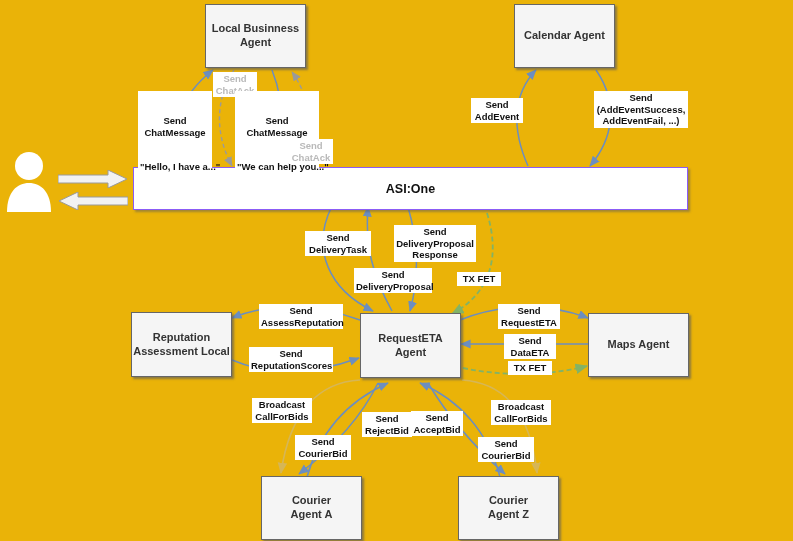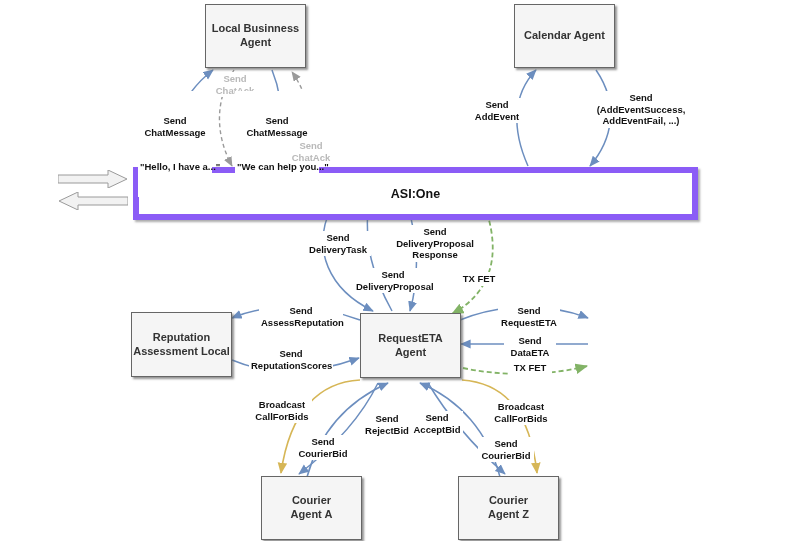--- a/index.html
+++ b/index.html
@@ -1,23 +1,23 @@
 <!DOCTYPE html>
 <html><head>
 <meta charset="utf-8">
 <style>
   html,body{margin:0;padding:0;background:#000;}
-  #canvas{position:relative;width:793px;height:541px;background:#ffffff;overflow:hidden;
+  #canvas{position:relative;width:793px;height:541px;background:#eab308;overflow:hidden;
           font-family:"Liberation Sans","DejaVu Sans",sans-serif;}
   svg.wires{position:absolute;left:0;top:0;width:793px;height:541px;pointer-events:none;}
   .node{position:absolute;background:#f5f5f5;border:1px solid #666;
         box-shadow:2px 2px 2px rgba(90,90,90,.65);
         display:flex;align-items:center;justify-content:center;text-align:center;
         color:#333;font-weight:bold;font-size:11px;line-height:1.25;z-index:3;}
-  .bar{position:absolute;background:#fff;border:6px solid #8b5cf6;
+  .bar{position:absolute;background:#fff;border:1px solid #8b5cf6;
        box-shadow:2px 2px 2px rgba(90,90,90,.5);
        display:flex;align-items:center;justify-content:center;
        color:#111;font-weight:bold;font-size:12.5px;z-index:3;}
   .lbl{position:absolute;background:#fff;color:#111;font-size:9.5px;line-height:1.22;
        text-align:center;padding:1px 2px;white-space:pre;z-index:5;font-weight:bold;}
   .lbl.faded{background:#fff;color:#b9b9b9;font-weight:bold;}
   .person{position:absolute;z-index:3;}
   .blockarr{position:absolute;z-index:3;}
 </style>
 </head>
@@ -117,20 +117,23 @@
   <div class="node" style="left:131px;top:312px;width:99px;height:63px">
     <span style="white-space:pre-line">Reputation
 Assessment Local</span>
   </div>
 
   <div class="node" style="left:360px;top:313px;width:99px;height:63px">
     <span style="white-space:pre-line">RequestETA
 Agent</span>
   </div>
 
+  <div class="node" style="left:588px;top:313px;width:99px;height:62px">
+    <span style="white-space:pre-line">Maps Agent</span>
+  </div>
 
   <div class="node" style="left:261px;top:476px;width:99px;height:62px">
     <span style="white-space:pre-line">Courier
 Agent A</span>
   </div>
 
   <div class="node" style="left:458px;top:476px;width:99px;height:62px">
     <span style="white-space:pre-line">Courier
 Agent Z</span>
   </div>

